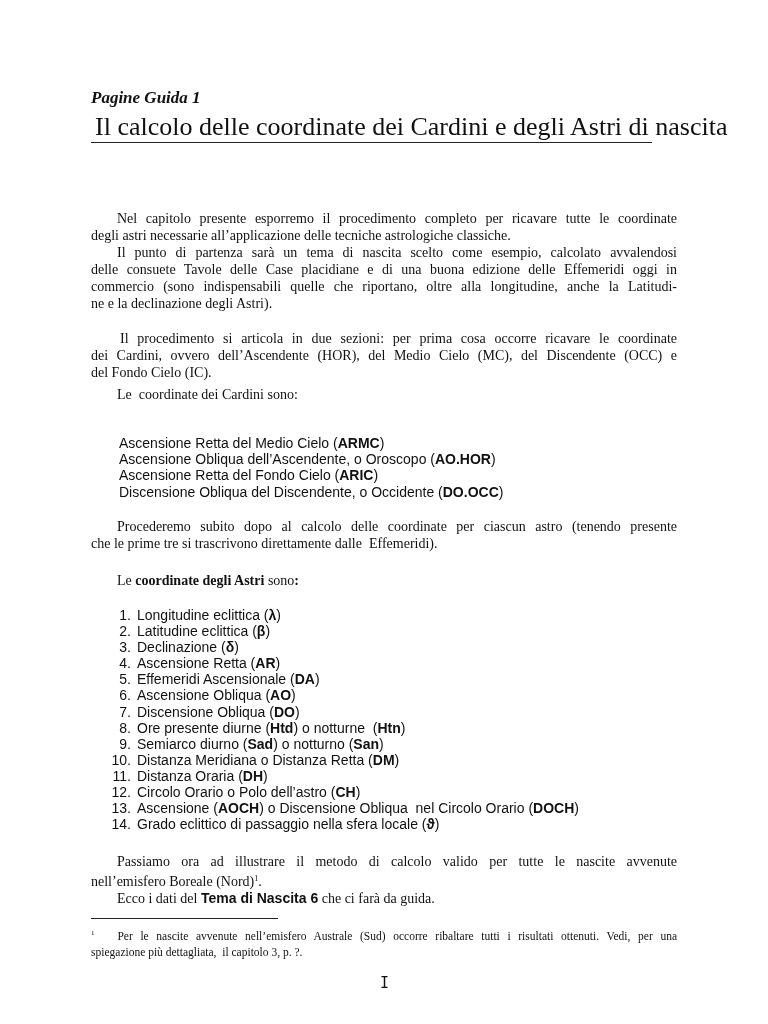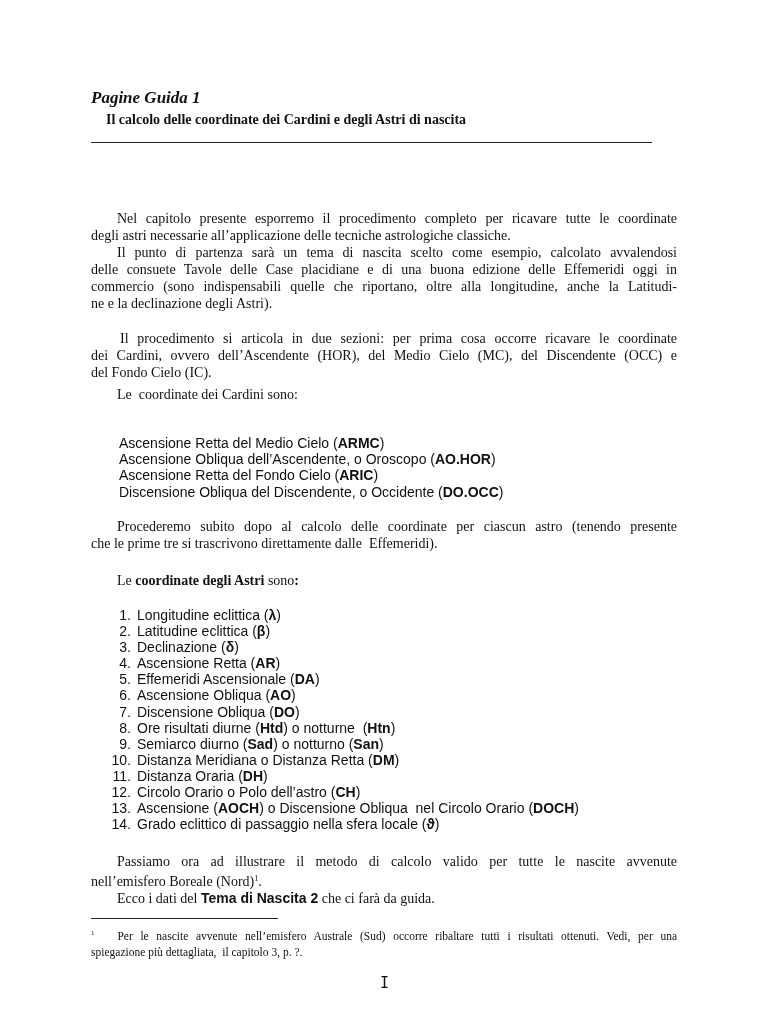--- a/index.html
+++ b/index.html
@@ -2,21 +2,21 @@
 <html><head>
 <meta charset="utf-8">
 <style>
   html, body { margin: 0; padding: 0; background: #ffffff; }
   body { width: 768px; height: 1024px; position: relative; overflow: hidden; color: #111; }
   .serif { font-family: "Liberation Serif", "DejaVu Serif", serif; }
   .sans { font-family: "Liberation Sans", "DejaVu Sans", sans-serif; }
   .page { position: absolute; left: 0; top: 0; width: 768px; height: 1024px; }
 
   #header-kicker { position: absolute; left: 91px; top: 88px; font-size: 17px; font-style: italic; font-weight: bold; }
-  #header-title { position: absolute; left: 106px; top: 112px; font-size: 14px; font-weight: bold; white-space: nowrap; }
+  #header-title { position: absolute; left: 95px; top: 112px; font-size: 26px; font-weight: normal; white-space: nowrap; }
   #header-rule { position: absolute; left: 91px; top: 142px; width: 561px; height: 0; border-top: 1.4px solid #222; }
 
   .para { position: absolute; left: 91px; width: 586px; font-size: 14px; line-height: 17px; text-align: justify; }
   .para .ind { display: inline-block; width: 26px; }
   .line { display: block; white-space: nowrap; text-align-last: justify; }
   .line.last { text-align-last: left; }
 
   .cardini { position: absolute; left: 119px; top: 435px; font-size: 14px; line-height: 16.2px; }
   .cardini div { white-space: nowrap; }
   .cardini b { font-weight: bold; }
@@ -101,21 +101,21 @@
       <div class="row">
         <span class="num">6.</span>
         <span style="white-space: pre;"><span>Ascensione Obliqua (</span><b>AO</b><span>)</span></span>
       </div>
       <div class="row">
         <span class="num">7.</span>
         <span style="white-space: pre;"><span>Discensione Obliqua (</span><b>DO</b><span>)</span></span>
       </div>
       <div class="row">
         <span class="num">8.</span>
-        <span style="white-space: pre;"><span>Ore risultati diurne (</span><b>Htd</b><span>) o notturne  (</span><b>Htn</b><span>)</span></span>
+        <span style="white-space: pre;"><span>Ore presente diurne (</span><b>Htd</b><span>) o notturne  (</span><b>Htn</b><span>)</span></span>
       </div>
       <div class="row">
         <span class="num">9.</span>
         <span style="white-space: pre;"><span>Semiarco diurno (</span><b>Sad</b><span>) o notturno (</span><b>San</b><span>)</span></span>
       </div>
       <div class="row">
         <span class="num">10.</span>
         <span style="white-space: pre;"><span>Distanza Meridiana o Distanza Retta (</span><b>DM</b><span>)</span></span>
       </div>
       <div class="row">
@@ -132,21 +132,21 @@
       </div>
       <div class="row">
         <span class="num">14.</span>
         <span style="white-space: pre;"><span>Grado eclittico di passaggio nella sfera locale (</span><b>ϑ</b><span>)</span></span>
       </div>
     </div>
 
   <div class="para" style="top:853px;">
     <span class="line"><span class="ind"></span><span>Passiamo ora ad illustrare il metodo di calcolo valido per tutte le nascite avvenute</span></span>
     <span class="line last"><span>nell’emisfero Boreale (Nord)</span><sup class="fnref">1</sup><span>.</span></span>
-    <span class="line last"><span class="ind"></span><span style="white-space:pre">Ecco i dati del </span><b class="sans">Tema di Nascita 2</b><span style="white-space:pre"> che ci farà da guida.</span></span>
+    <span class="line last"><span class="ind"></span><span style="white-space:pre">Ecco i dati del </span><b class="sans">Tema di Nascita 6</b><span style="white-space:pre"> che ci farà da guida.</span></span>
   </div>
 
   <div id="fn-rule"></div>
   <div class="footnote">
     <span class="line" style="text-align-last:justify"><sup>1</sup>&nbsp;&nbsp; <span>Per le nascite avvenute nell’emisfero Australe (Sud) occorre ribaltare tutti i risultati ottenuti. Vedi, per una</span></span>
     <span class="line last" style="white-space:pre">spiegazione più dettagliata,  il capitolo 3, p. ?.</span>
   </div>
 
   <div id="page-number">I</div>
 </div>

